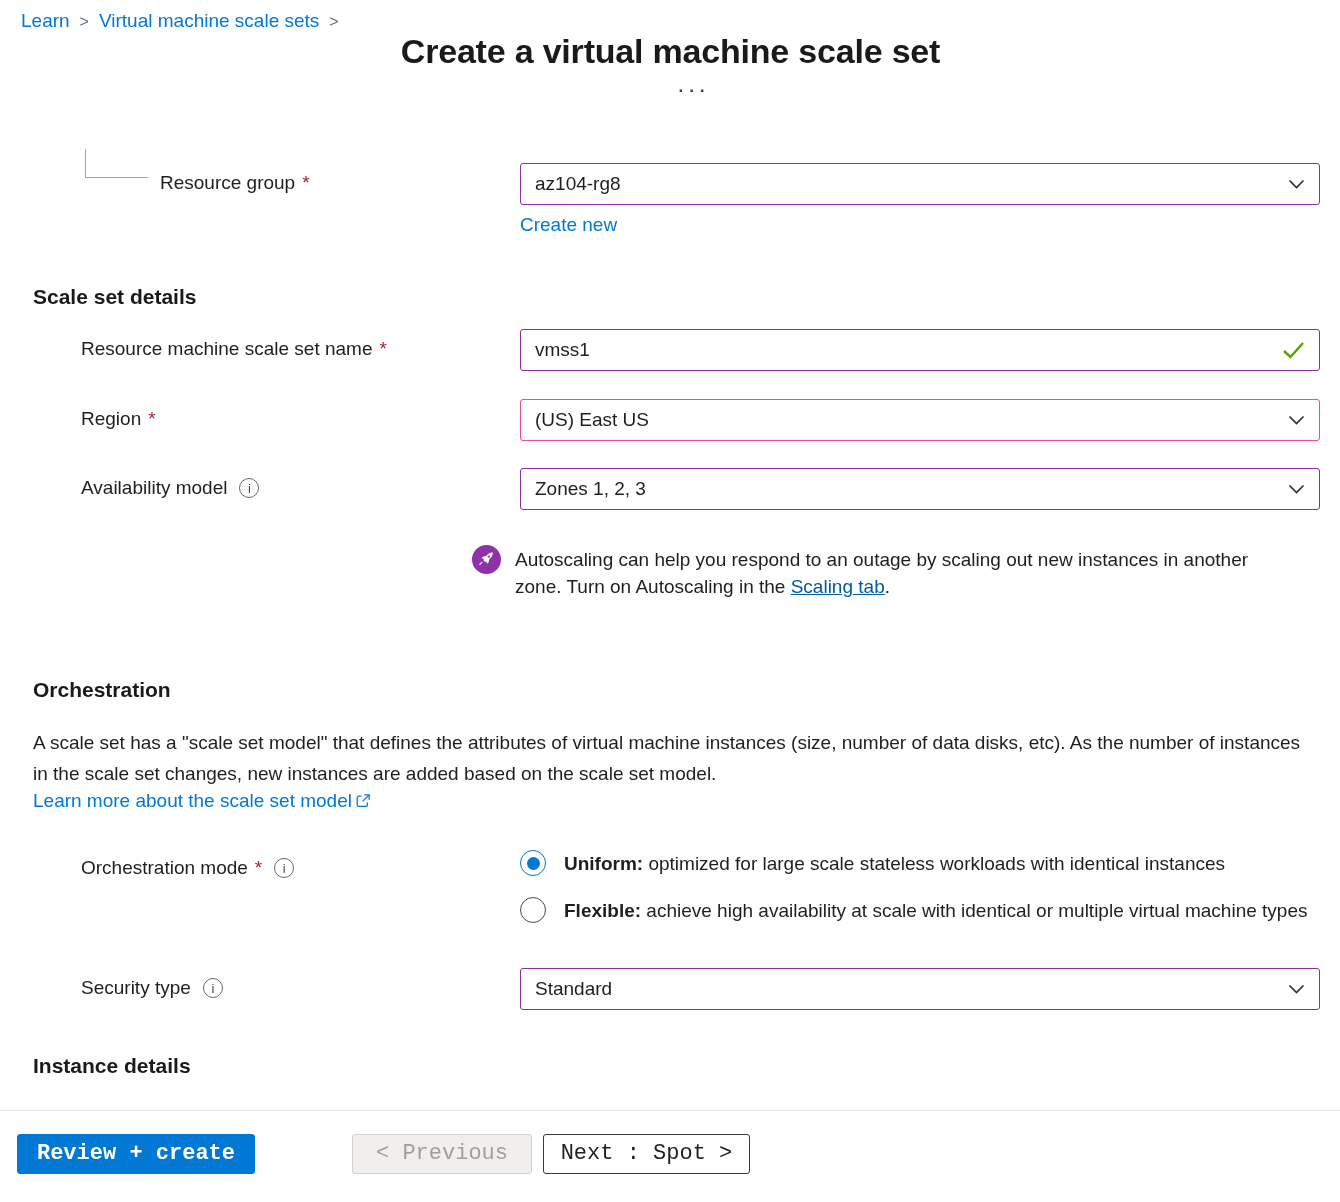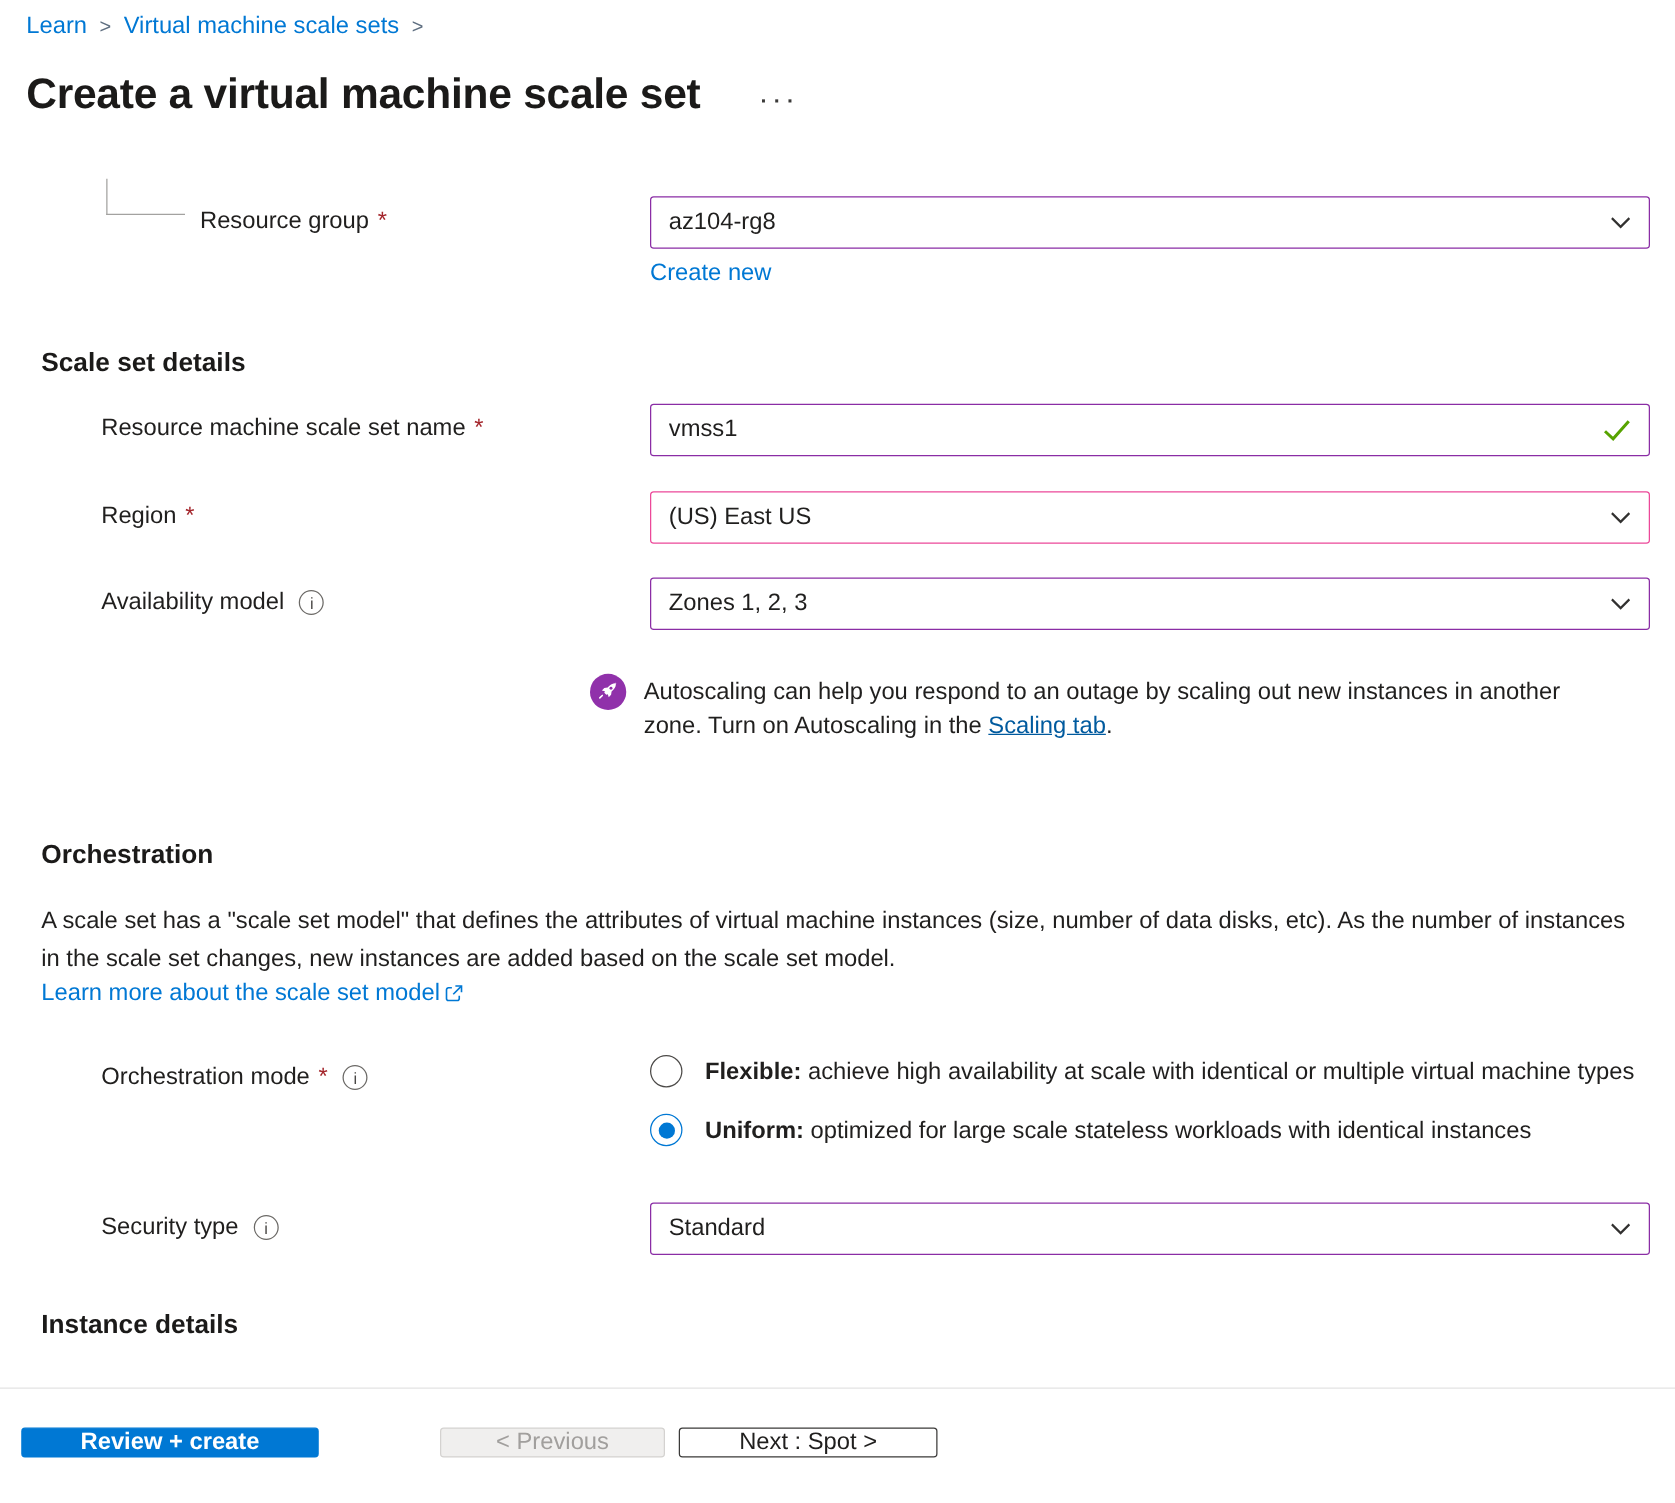--- a/index.html
+++ b/index.html
@@ -9,21 +9,21 @@
     color:#201f1e; background:#fff; overflow:hidden; position:relative;
   }
   .content { padding:10px 20px 0 21px; }
 
   
   .breadcrumb { font-size:19px; display:flex; align-items:center; gap:10px; }
   .crumb { color:#0078d4; text-decoration:none; cursor:pointer; }
   .crumb-sep { color:#5f6f81; font-size:16px; padding-top:1px; }
 
   
-  h1.page-title { margin-top:24px; font-size:34px; font-weight:600; color:#1b1a19; letter-spacing:-0.2px; display:flex; align-items:center; }
+  h1.page-title { font-size:34px; font-weight:600; color:#1b1a19; letter-spacing:-0.2px; display:flex; align-items:center;flex-direction:column; }
   .title-more { margin-left:48px; font-size:17px; color:#3b3a39; letter-spacing:5px; font-weight:700; padding-top:10px; cursor:pointer; }
 
   .form-area { margin-left:12px; }
 
   
   .field-row { display:flex; align-items:flex-start; }
   .field-label { width:439px; flex:0 0 439px; padding-top:9px; font-size:19px; color:#201f1e; position:relative; display:flex; align-items:center;margin-left:48px; }
   .field-side { flex:1 1 auto; min-width:0; }
   .req { color:#a4262c; margin-left:7px; }
   .info-icon { display:inline-flex; align-items:center; justify-content:center; width:20px; height:20px; border:1px solid #6b6966; border-radius:50%; font-size:13px; color:#494745; margin-left:12px; flex:0 0 auto; cursor:pointer; }
@@ -65,21 +65,21 @@
   .radio-option { display:flex; align-items:flex-start; }
   .radio-option + .radio-option { margin-top:16px; }
   .radio-circle { width:26px; height:26px; border-radius:50%; border:1.5px solid #4c4a48; flex:0 0 auto; margin-top:2px; background:#fff; cursor:pointer; display:flex; align-items:center; justify-content:center; }
   .radio-circle.checked { border-color:#0078d4; }
   .radio-dot { width:13px; height:13px; border-radius:50%; background:#0078d4; }
   .radio-text { margin-left:18px; font-size:19px; line-height:31px; max-width:795px; }
   .radio-name { font-weight:700; }
 
   
   .footer-bar { position:absolute; left:0; right:0; bottom:0; height:92px; background:#fff; border-top:1px solid #e3e3e3; display:flex; align-items:center; padding:0 0 6px 17px; }
-  .btn { font-family:Liberation Sans, sans-serif; font-size:19px; height:24px; border-radius:3px; cursor:pointer; }
+  .btn { font-family:Liberation Mono, monospace; font-size:22px; height:40px; border-radius:3px; cursor:pointer; }
   .btn-primary { width:238px; background:#0078d4; border:1px solid #0078d4; color:#fff; font-weight:600; }
   .btn-previous { width:180px; margin-left:97px; background:#f0efee; border:1px solid #d4d2d0; color:#a19f9d; }
   .btn-next { width:207px; margin-left:11px; background:#fff; border:1px solid #3b3a39; color:#201f1e; }
 </style>
 </head>
 <body>
 
 <div class="content">
 
   <nav class="breadcrumb">
@@ -183,28 +183,28 @@
     </div>
 
     <div class="field-row row-mode">
       <div class="field-label">
         <span>Orchestration mode</span>
         <span class="req">*</span>
         <span class="info-icon">i</span>
       </div>
       <div class="field-side">
         <div class="radio-option">
-          <span class="radio-circle"></span>
-          <span class="radio-text"><span class="radio-name">Flexible:</span><span> achieve high availability at scale with identical or multiple virtual machine types</span></span>
-        </div>
-        <div class="radio-option">
           <span class="radio-circle checked">
               <span class="radio-dot"></span>
             </span>
           <span class="radio-text"><span class="radio-name">Uniform:</span><span> optimized for large scale stateless workloads with identical instances</span></span>
+        </div>
+        <div class="radio-option">
+          <span class="radio-circle"></span>
+          <span class="radio-text"><span class="radio-name">Flexible:</span><span> achieve high availability at scale with identical or multiple virtual machine types</span></span>
         </div>
       </div>
     </div>
 
     <div class="field-row row-security">
       <div class="field-label">
         <span>Security type</span>
         <span class="info-icon">i</span>
       </div>
       <div class="field-side">

